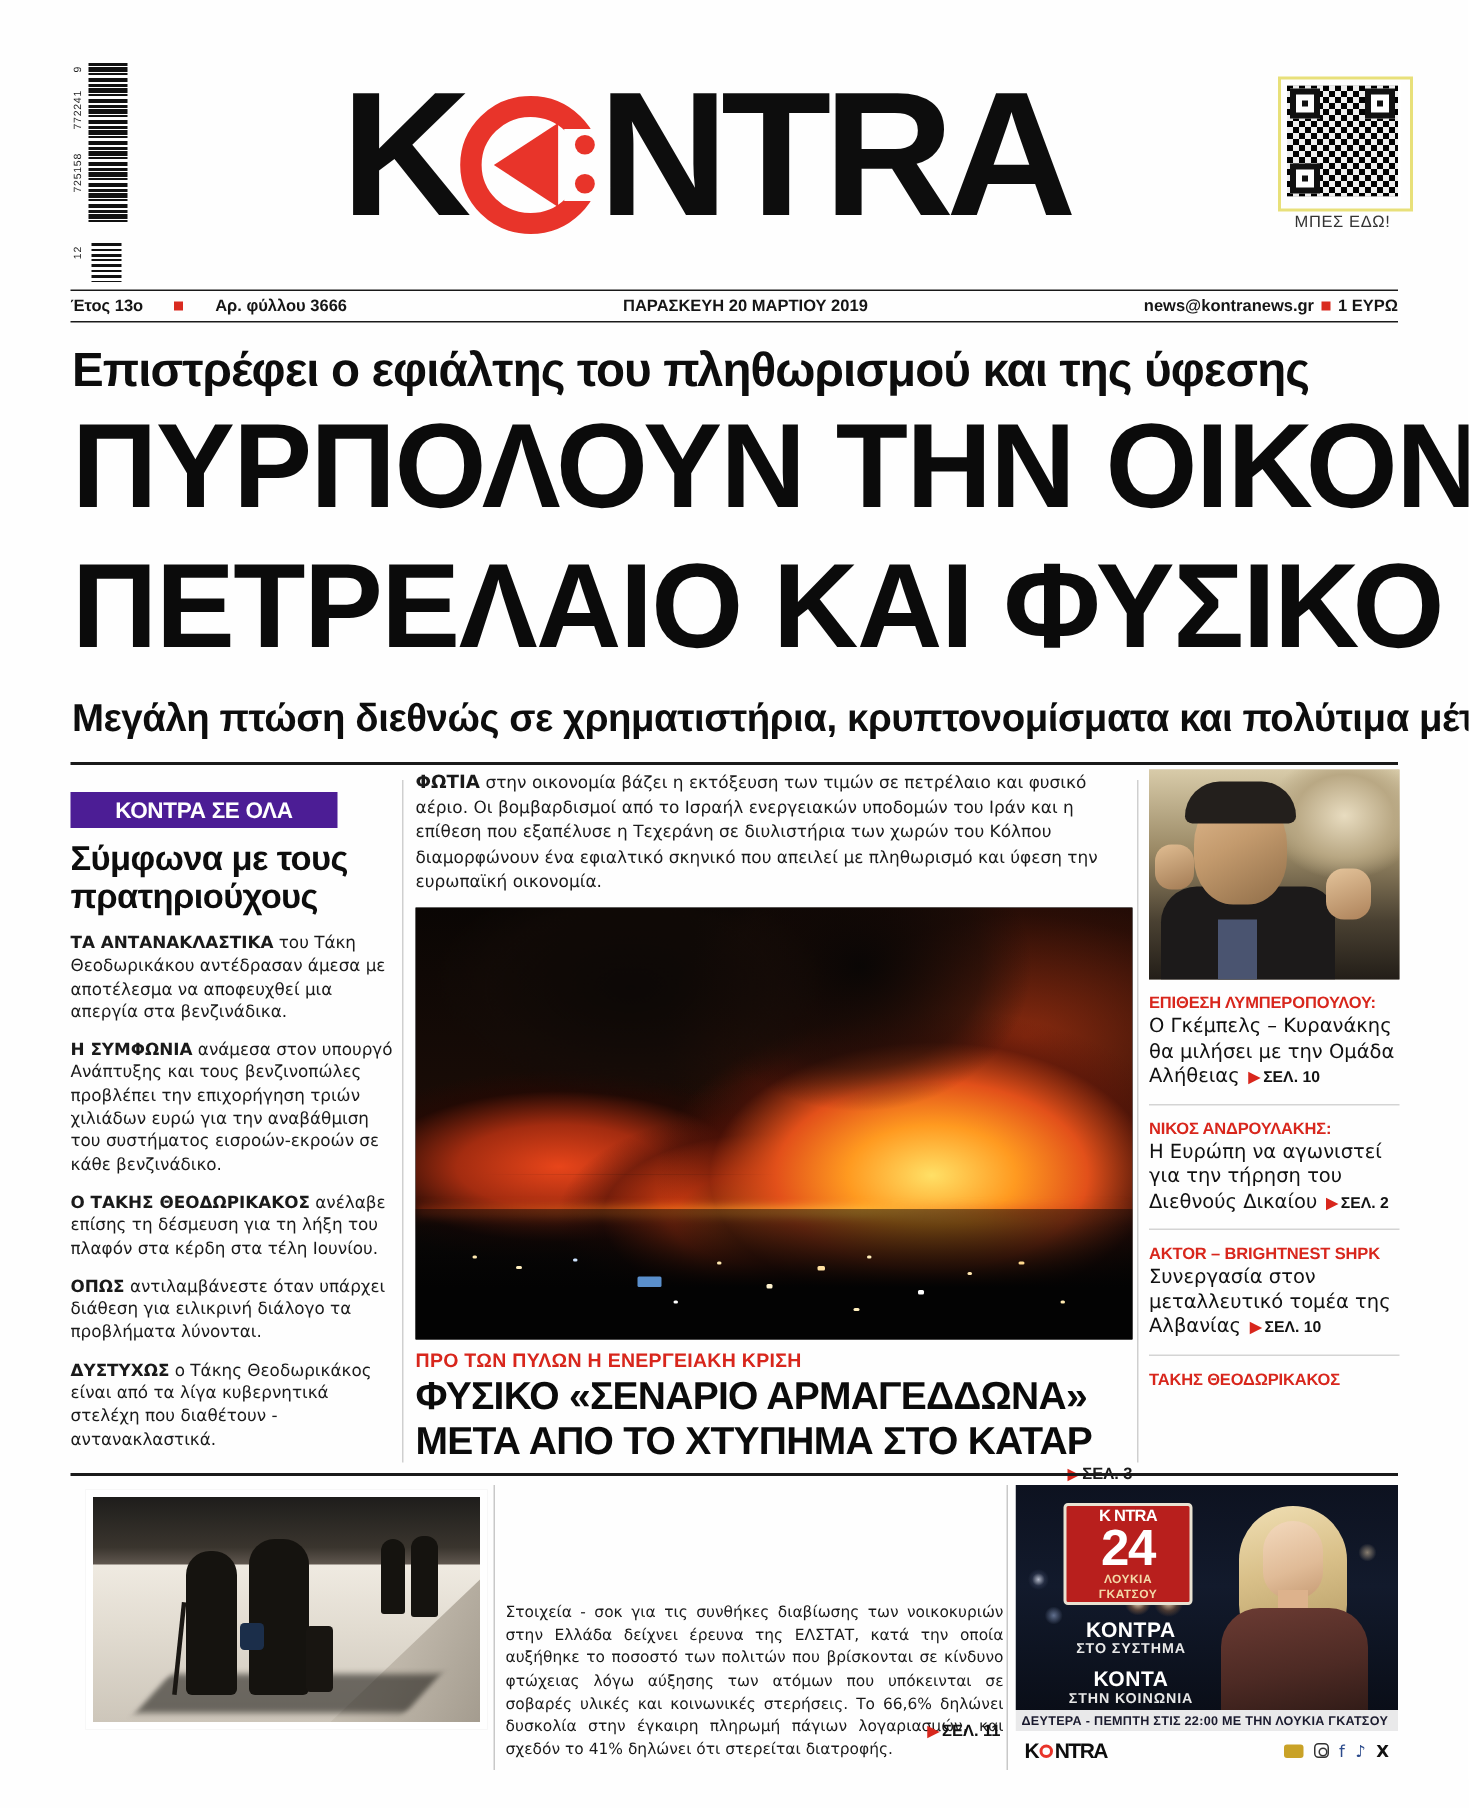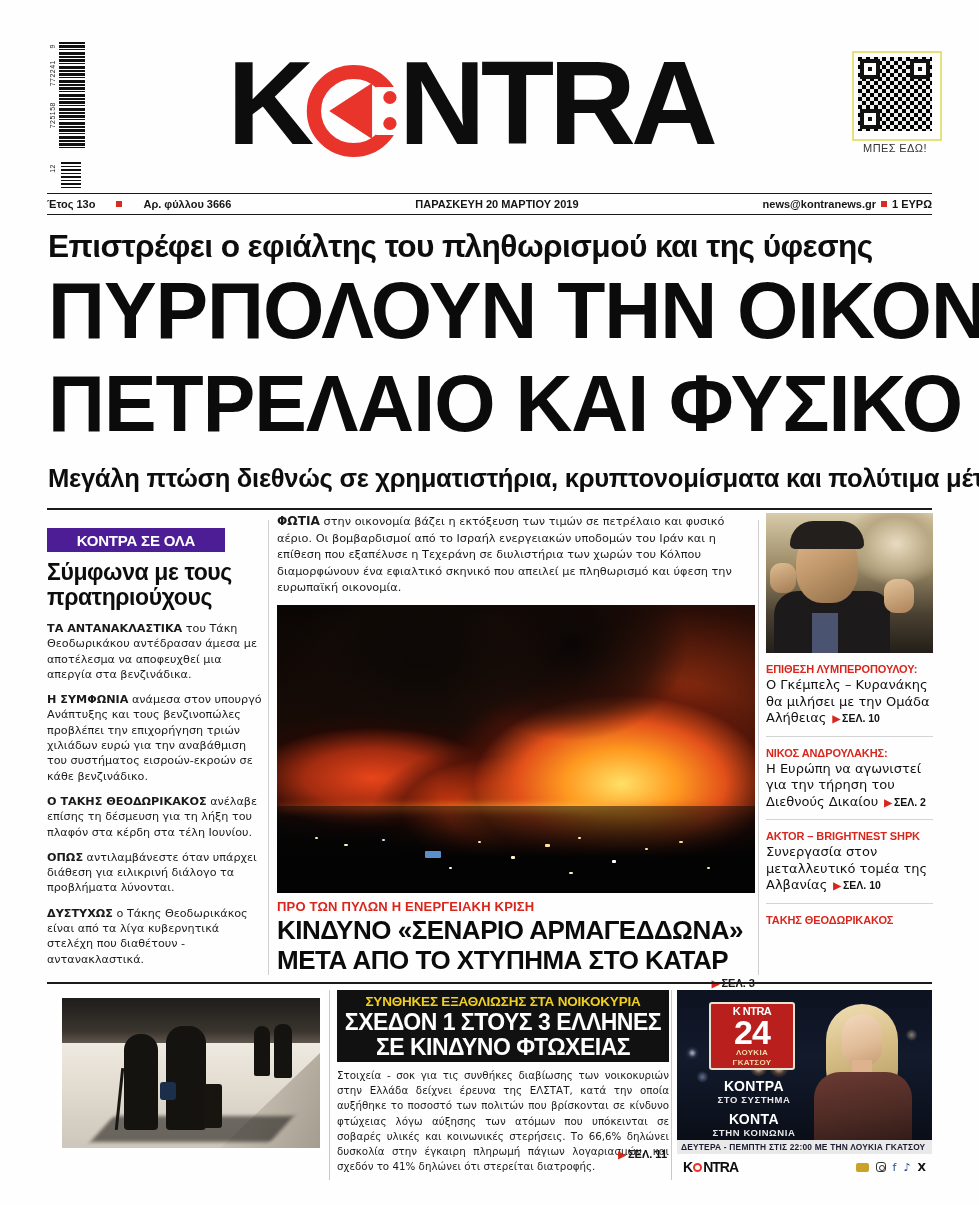--- a/index.html
+++ b/index.html
@@ -723,21 +723,21 @@
         <span class="city-light" style="left:70%;top:62%;width:4px;height:3px;background:#fff;"></span>
         <span class="city-light" style="left:77%;top:48%;width:3px;height:2px;background:#ffe6ae;"></span>
         <span class="city-light" style="left:84%;top:40%;width:4px;height:2px;background:#ffd98e;"></span>
         <span class="city-light" style="left:90%;top:70%;width:3px;height:2px;background:#ffe9b0;"></span>
         <span class="city-light" style="left:36%;top:70%;width:3px;height:2px;background:#fff;"></span>
         <span class="city-light" style="left:61%;top:76%;width:4px;height:2px;background:#ffefbe;"></span>
       </div>
     </div>
 
     <div class="cap-kicker">ΠΡΟ ΤΩΝ ΠΥΛΩΝ Η ΕΝΕΡΓΕΙΑΚΗ ΚΡΙΣΗ</div>
-    <div class="cap-head">ΚΙΝΔΥΝΟ «ΣΕΝΑΡΙΟ ΑΡΜΑΓΕΔΔΩΝΑ»</div>
+    <div class="cap-head">ΦΥΣΙΚΟ «ΣΕΝΑΡΙΟ ΑΡΜΑΓΕΔΔΩΝΑ»</div>
     <div class="cap-head">ΜΕΤΑ ΑΠΟ ΤΟ ΧΤΥΠΗΜΑ ΣΤΟ ΚΑΤΑΡ</div>
     <div class="cap-page"><span class="arrow">▶</span><span>ΣΕΛ. 3</span></div>
   </div>
 
   <div class="col-right">
     <div class="man-photo">
       <span class="mp-bg"></span>
       <span class="mp-body"></span>
       <span class="mp-shirt"></span>
       <span class="mp-face"></span>
@@ -780,25 +780,20 @@
       <span class="wp-cane"></span>
       <span class="wp-fig wp-fig1"></span>
       <span class="wp-fig wp-fig2"></span>
       <span class="wp-fig wp-fig3"></span>
       <span class="wp-fig wp-fig4"></span>
       <span class="wp-bag"></span>
       <span class="wp-cart"></span>
     </div>
 
     <div class="pov-block">
-      <div class="pov-dark">
-        <div class="pov-kicker">ΣΥΝΘΗΚΕΣ ΕΞΑΘΛΙΩΣΗΣ ΣΤΑ ΝΟΙΚΟΚΥΡΙΑ</div>
-        <div class="pov-head">ΣΧΕΔΟΝ 1 ΣΤΟΥΣ 3 ΕΛΛΗΝΕΣ</div>
-        <div class="pov-head">ΣΕ ΚΙΝΔΥΝΟ ΦΤΩΧΕΙΑΣ</div>
-      </div>
       <div class="pov-text">Στοιχεία - σοκ για τις συνθήκες διαβίωσης των νοικοκυριών στην Ελλάδα δείχνει έρευνα της ΕΛΣΤΑΤ, κατά την οποία αυξήθηκε το ποσοστό των πολιτών που βρίσκονται σε κίνδυνο φτώχειας λόγω αύξησης των ατόμων που υπόκεινται σε σοβαρές υλικές και κοινωνικές στερήσεις. Το 66,6% δηλώνει δυσκολία στην έγκαιρη πληρωμή πάγιων λογαριασμών, και σχεδόν το 41% δηλώνει ότι στερείται διατροφής.</div>
       <div class="pov-page"><span class="arrow">▶</span><span>ΣΕΛ. 11</span></div>
     </div>
 
     <div class="tv-promo">
       <div class="tv-img">
         <div class="tv-person">
           <span class="tv-hair"></span>
           <span class="tv-face"></span>
           <span class="tv-neck"></span>

